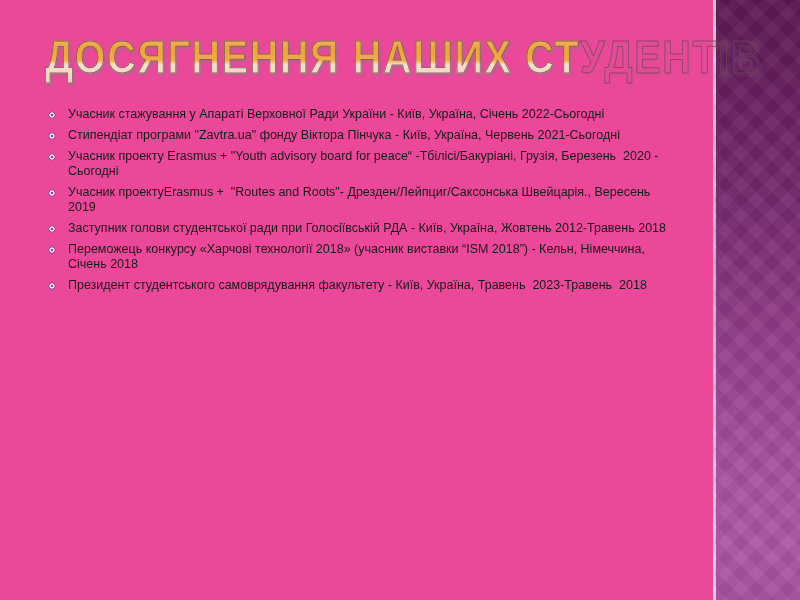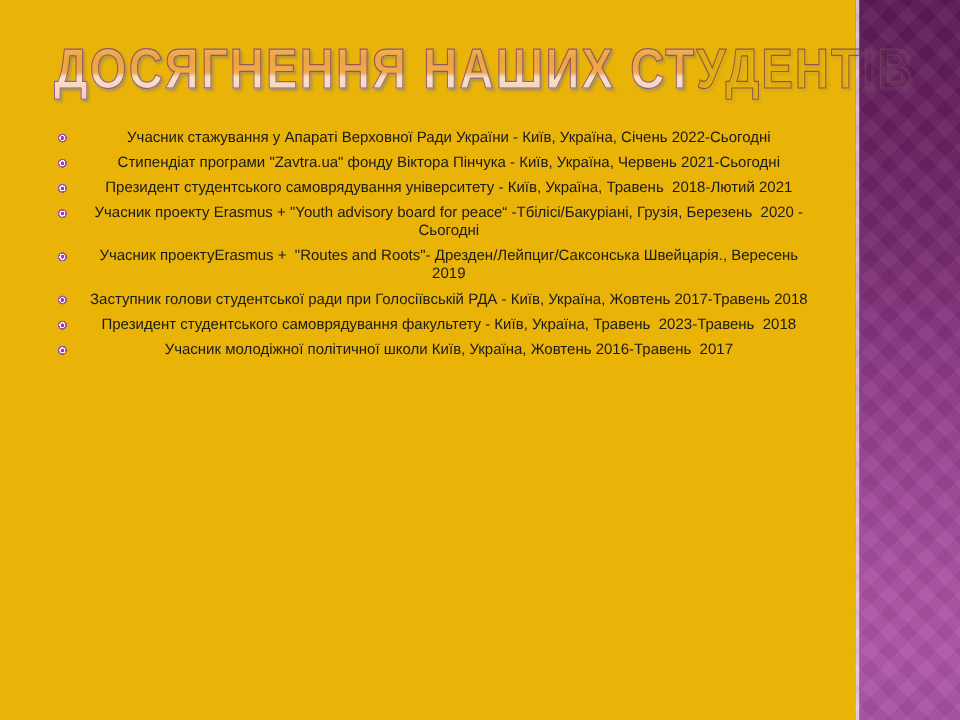--- a/index.html
+++ b/index.html
@@ -4,21 +4,21 @@
 <style>
   html, body {
     margin: 0;
     padding: 0;
     background: #ffffff;
   }
   .slide {
     position: relative;
     width: 800px;
     height: 600px;
-    background: #eab308;
+    background: #ec4899;
     overflow: hidden;
     font-family: "Liberation Sans", sans-serif;
     color: #1a1a1a;
   }
 
   
   .side-band {
     position: absolute;
     top: 0;
     right: 0;
@@ -102,21 +102,20 @@
     position: relative;
     padding-left: 23px;
     margin-bottom: 6px;
     font-size: 12.5px;
     line-height: 15px;
   }
   .li-text {
     white-space: pre-wrap;
     display: block;
     max-width: 612px;
-    text-align: center;
   }
   .bullet {
     position: absolute;
     left: 3px;
     top: 3.5px;
     width: 8px;
     height: 8px;
     border-radius: 50%;
     background: radial-gradient(circle at 50% 50%,
       #9c4398 0 1.5px,
@@ -142,38 +141,34 @@
       <li>
         <span class="bullet"></span>
         <span class="li-text">Учасник стажування у Апараті Верховної Ради України - Київ, Україна, Січень 2022-Сьогодні</span>
       </li>
       <li>
         <span class="bullet"></span>
         <span class="li-text">Стипендіат програми "Zavtra.ua" фонду Віктора Пінчука - Київ, Україна, Червень 2021-Сьогодні</span>
       </li>
       <li>
         <span class="bullet"></span>
-        <span class="li-text">Президент студентського самоврядування університету - Київ, Україна, Травень  2018-Лютий 2021</span>
-      </li>
-      <li>
-        <span class="bullet"></span>
         <span class="li-text">Учасник проекту Erasmus + "Youth advisory board for peace“ -Тбілісі/Бакуріані, Грузія, Березень  2020 - Сьогодні</span>
       </li>
       <li>
         <span class="bullet"></span>
         <span class="li-text">Учасник проектуErasmus +  "Routes and Roots"- Дрезден/Лейпциг/Саксонська Швейцарія., Вересень 2019</span>
       </li>
       <li>
         <span class="bullet"></span>
-        <span class="li-text">Заступник голови студентської ради при Голосіївській РДА - Київ, Україна, Жовтень 2017-Травень 2018</span>
+        <span class="li-text">Заступник голови студентської ради при Голосіївській РДА - Київ, Україна, Жовтень 2012-Травень 2018</span>
+      </li>
+      <li>
+        <span class="bullet"></span>
+        <span class="li-text">Переможець конкурсу «Харчові технології 2018» (учасник виставки “ISM 2018”) - Кельн, Німеччина, Січень 2018</span>
       </li>
       <li>
         <span class="bullet"></span>
         <span class="li-text">Президент студентського самоврядування факультету - Київ, Україна, Травень  2023-Травень  2018</span>
-      </li>
-      <li>
-        <span class="bullet"></span>
-        <span class="li-text">Учасник молодіжної політичної школи Київ, Україна, Жовтень 2016-Травень  2017</span>
       </li>
     </ul>
 
   </div>
 </div>
 
 </body></html>

